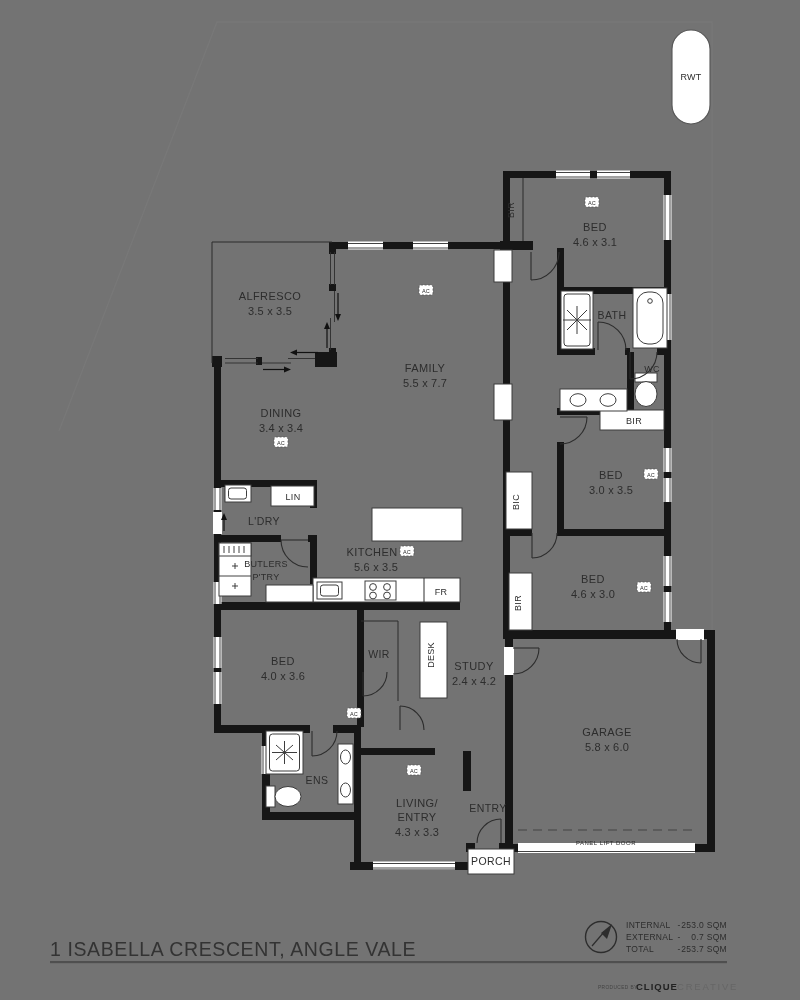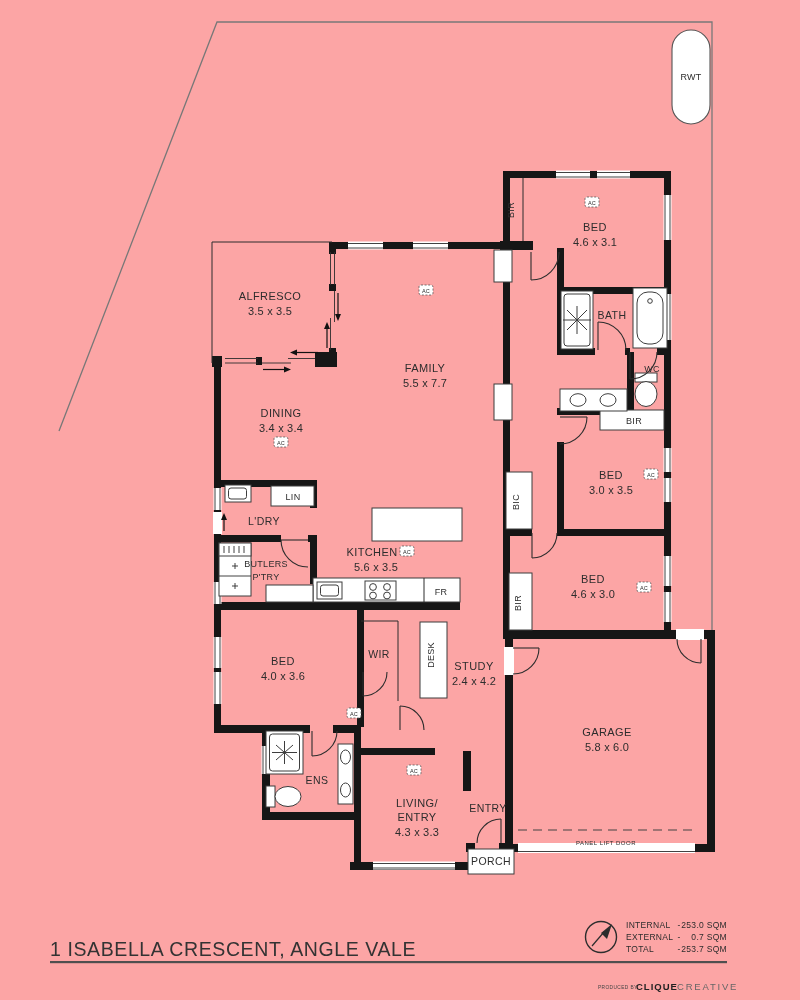--- a/index.html
+++ b/index.html
@@ -1,16 +1,16 @@
 <!DOCTYPE html>
 <html><head>
 <meta charset="utf-8">
 <style>
   html,body{margin:0;padding:0;background:#ffffff;}
-  .page{position:relative;width:800px;height:1000px;background:#fca5a5;overflow:hidden;
+  .page{position:relative;width:800px;height:1000px;background:#737373;overflow:hidden;
         font-family:"Liberation Sans", sans-serif;}
   svg text{font-family:"Liberation Sans", sans-serif;fill:#2d2d2d;}
   .room-name{font-size:11px;letter-spacing:.4px;}
   .room-dims{font-size:11px;letter-spacing:.2px;}
   .sec-label{font-size:10.5px;letter-spacing:.4px;}
   .sm-label{font-size:9px;letter-spacing:.3px;}
   .tiny-label{font-size:6px;letter-spacing:.5px;}
   .ac-label{font-size:5.5px;letter-spacing:.2px;}
   .addr{font-size:19.5px;letter-spacing:.6px;fill:#333;}
   .area-label{font-size:8.5px;letter-spacing:.3px;}

